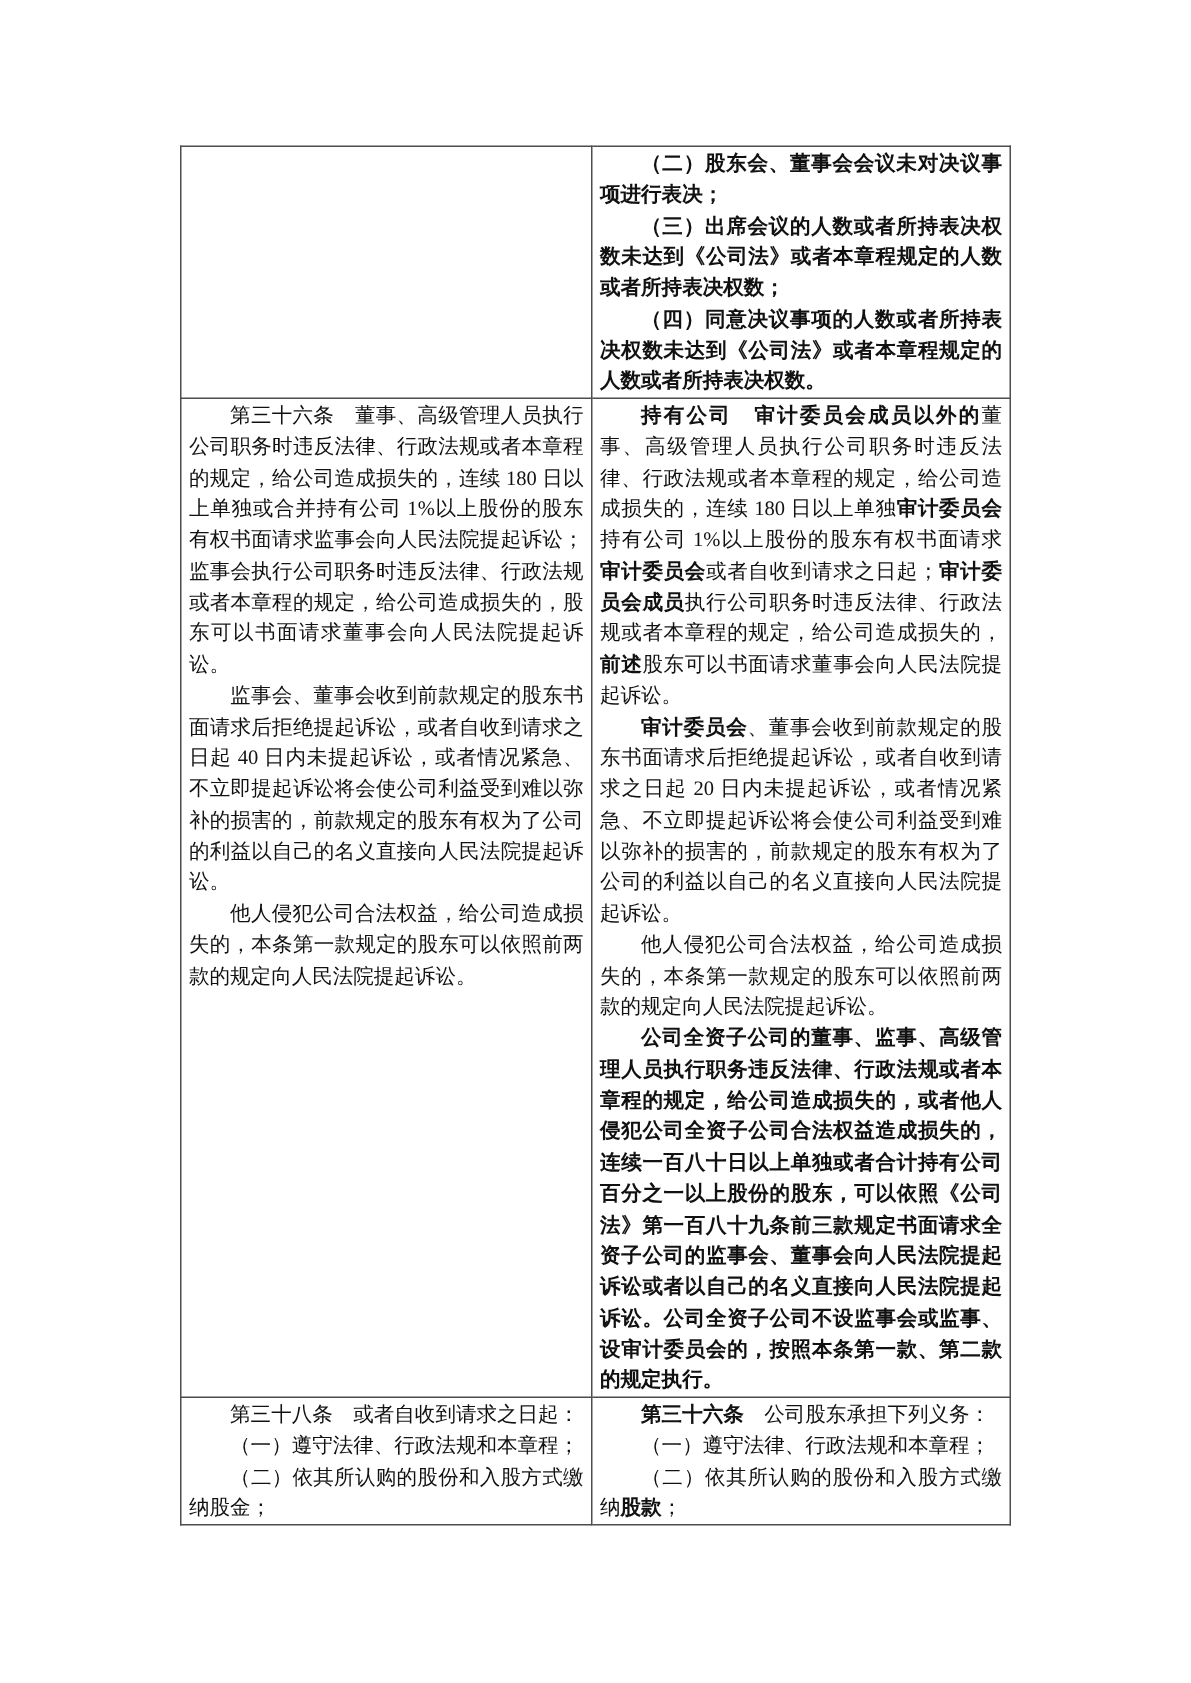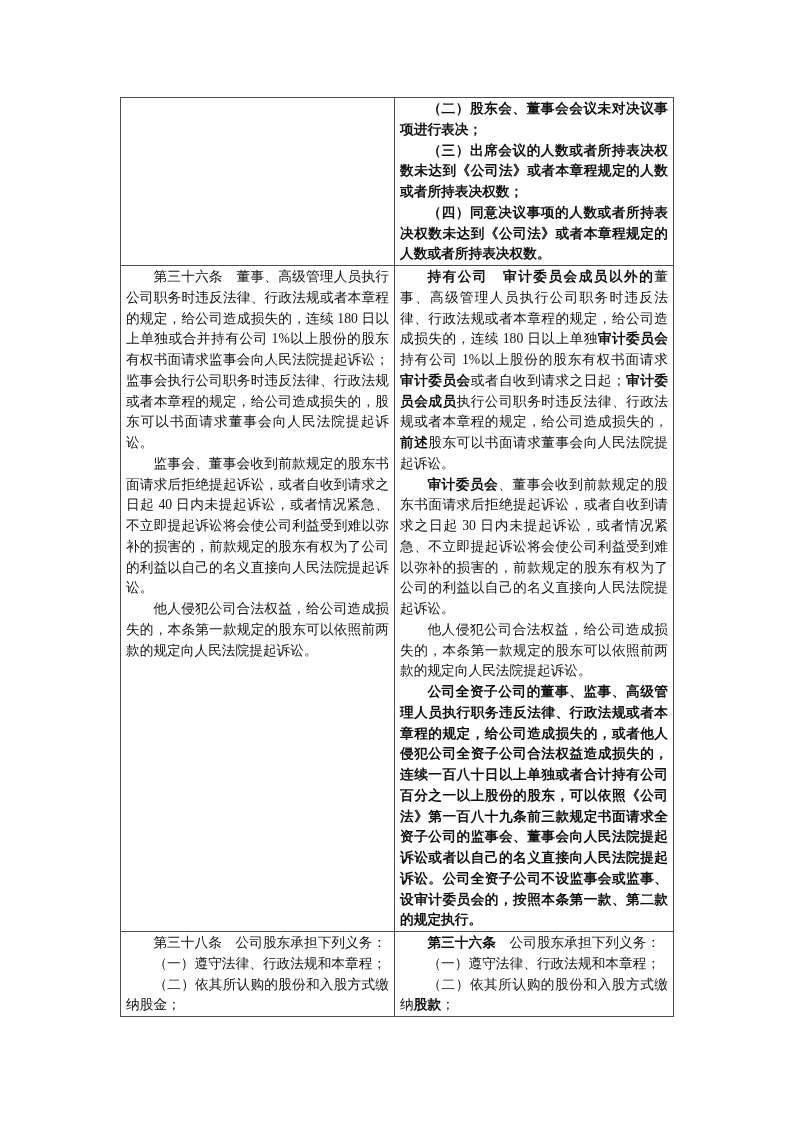--- a/index.html
+++ b/index.html
@@ -65,28 +65,28 @@
           </td>
       </tr>
       <tr class="row-1">
         <td>
             <p><span>第三十六条　董事、高级管理人员执行公司职务时违反法律、行政法规或者本章程的规定，给公司造成损失的，连续 180 日以上单独或合并持有公司 1%以上股份的股东有权书面请求监事会向人民法院提起诉讼；监事会执行公司职务时违反法律、行政法规或者本章程的规定，给公司造成损失的，股东可以书面请求董事会向人民法院提起诉讼。</span></p>
             <p><span>监事会、董事会收到前款规定的股东书面请求后拒绝提起诉讼，或者自收到请求之日起 40 日内未提起诉讼，或者情况紧急、不立即提起诉讼将会使公司利益受到难以弥补的损害的，前款规定的股东有权为了公司的利益以自己的名义直接向人民法院提起诉讼。</span></p>
             <p><span>他人侵犯公司合法权益，给公司造成损失的，本条第一款规定的股东可以依照前两款的规定向人民法院提起诉讼。</span></p>
           </td>
         <td>
             <p><span class="run-b">持有公司　审计委员会成员以外的</span><span>董事、高级管理人员执行公司职务时违反法律、行政法规或者本章程的规定，给公司造成损失的，连续 180 日以上单独</span><span class="run-b">审计委员会</span><span>持有公司 1%以上股份的股东有权书面请求</span><span class="run-b">审计委员会</span><span>或者自收到请求之日起；</span><span class="run-b">审计委员会成员</span><span>执行公司职务时违反法律、行政法规或者本章程的规定，给公司造成损失的，</span><span class="run-b">前述</span><span>股东可以书面请求董事会向人民法院提起诉讼。</span></p>
-            <p><span class="run-b">审计委员会</span><span>、董事会收到前款规定的股东书面请求后拒绝提起诉讼，或者自收到请求之日起 30 日内未提起诉讼，或者情况紧急、不立即提起诉讼将会使公司利益受到难以弥补的损害的，前款规定的股东有权为了公司的利益以自己的名义直接向人民法院提起诉讼。</span></p>
+            <p><span class="run-b">审计委员会</span><span>、董事会收到前款规定的股东书面请求后拒绝提起诉讼，或者自收到请求之日起 20 日内未提起诉讼，或者情况紧急、不立即提起诉讼将会使公司利益受到难以弥补的损害的，前款规定的股东有权为了公司的利益以自己的名义直接向人民法院提起诉讼。</span></p>
             <p><span>他人侵犯公司合法权益，给公司造成损失的，本条第一款规定的股东可以依照前两款的规定向人民法院提起诉讼。</span></p>
             <p><span class="run-b">公司全资子公司的董事、监事、高级管理人员执行职务违反法律、行政法规或者本章程的规定，给公司造成损失的，或者他人侵犯公司全资子公司合法权益造成损失的，连续一百八十日以上单独或者合计持有公司百分之一以上股份的股东，可以依照《公司法》第一百八十九条前三款规定书面请求全资子公司的监事会、董事会向人民法院提起诉讼或者以自己的名义直接向人民法院提起诉讼。公司全资子公司不设监事会或监事、设审计委员会的，按照本条第一款、第二款的规定执行。</span></p>
           </td>
       </tr>
       <tr class="row-2">
         <td>
-            <p><span>第三十八条　公司股东承担下列义务：</span></p>
+            <p><span>第三十八条　或者自收到请求之日起：</span></p>
             <p><span>（一）遵守法律、行政法规和本章程；</span></p>
             <p><span>（二）依其所认购的股份和入股方式缴纳股金；</span></p>
           </td>
         <td>
             <p><span class="run-b">第三十六条</span><span>　公司股东承担下列义务：</span></p>
             <p><span>（一）遵守法律、行政法规和本章程；</span></p>
             <p><span>（二）依其所认购的股份和入股方式缴纳</span><span class="run-b">股款</span><span>；</span></p>
           </td>
       </tr>
     </tbody>

